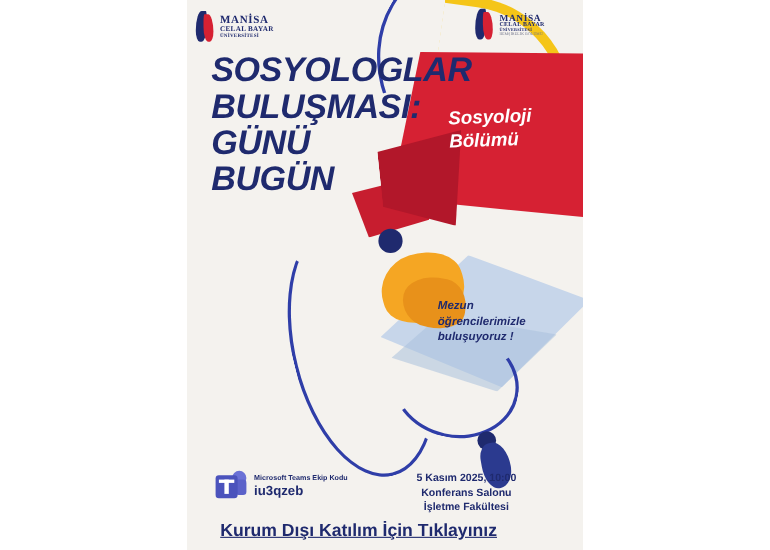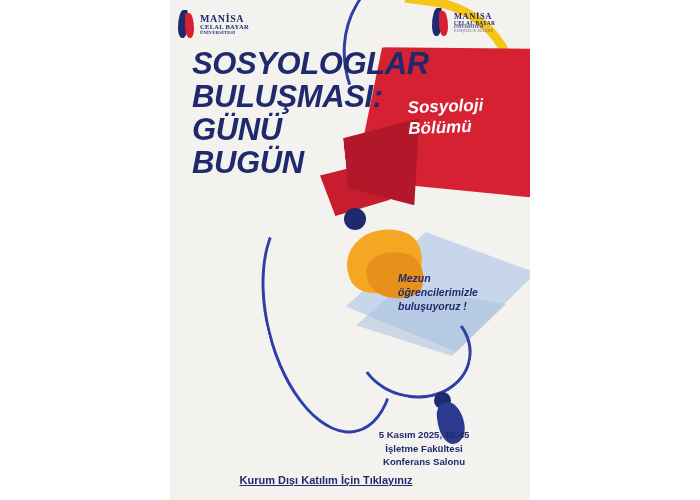--- a/index.html
+++ b/index.html
@@ -343,21 +343,21 @@
     line-height: 1.42;
   }
   .cta {
     position: absolute;
     left: 0;
     top: 474px;
     width: 312px;
     text-align: center;
     color: #1f2a6e;
     font-weight: bold;
-    font-size: 11px;
+    font-size: 16px;
     text-decoration: underline;
   }
 </style>
 </head>
 <body>
 
 <div class="stage">
   <div class="poster">
 
     <div class="blue-arc"></div>
@@ -407,23 +407,36 @@
       <div>BUGÜN</div>
     </div>
 
     <div class="badge-text">
       <div>Sosyoloji</div>
       <div>Bölümü</div>
     </div>
 
     <div class="sub-message">Mezun öğrencilerimizle buluşuyoruz !</div>
 
+    <div class="teams-block">
+      <div class="teams-icon">
+        <div class="bubble"></div>
+        <div class="bubble2"></div>
+        <div class="sq"></div>
+        <div class="tbar"></div>
+        <div class="tstem"></div>
+      </div>
+      <div class="teams-labels">
+        <div class="teams-code-label">Microsoft Teams Ekip Kodu</div>
+        <div class="teams-code">iu3qzeb</div>
+      </div>
+    </div>
 
     <div class="event-info">
-      <div>5 Kasım 2025, 10:45</div>
+      <div>5 Kasım 2025, 10:00</div>
+      <div>Konferans Salonu</div>
       <div>İşletme Fakültesi</div>
-      <div>Konferans Salonu</div>
     </div>
 
     <div class="cta">Kurum Dışı Katılım İçin Tıklayınız</div>
 
   </div>
 </div>
 
 </body></html>

